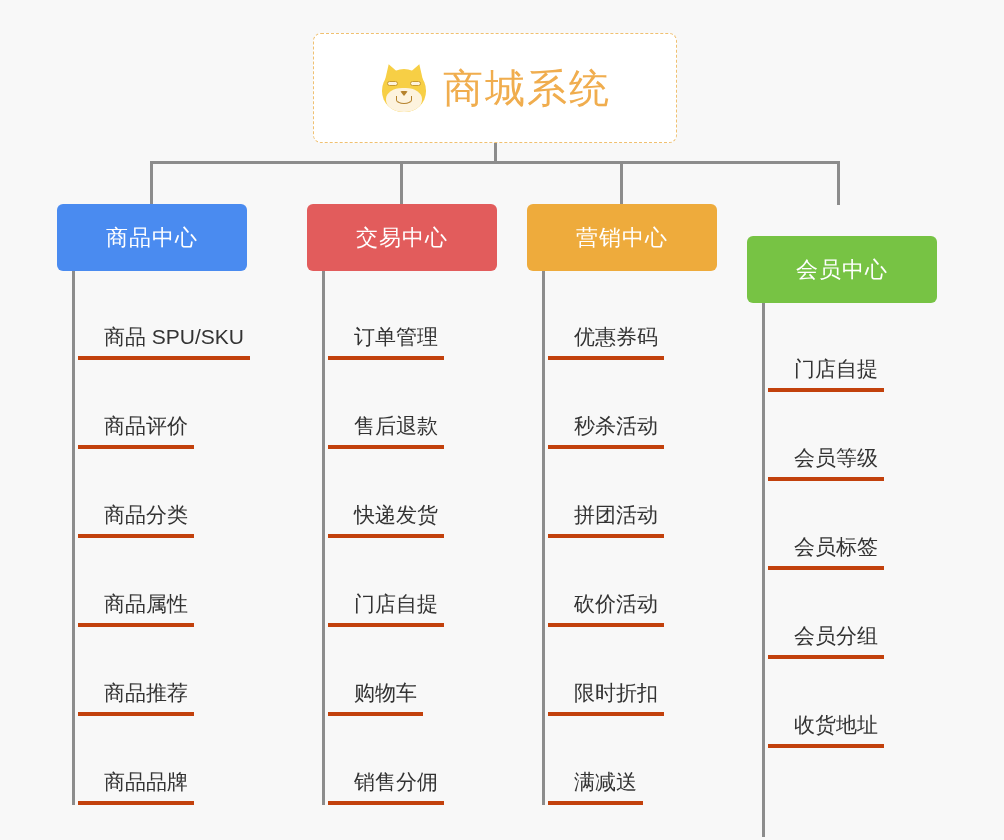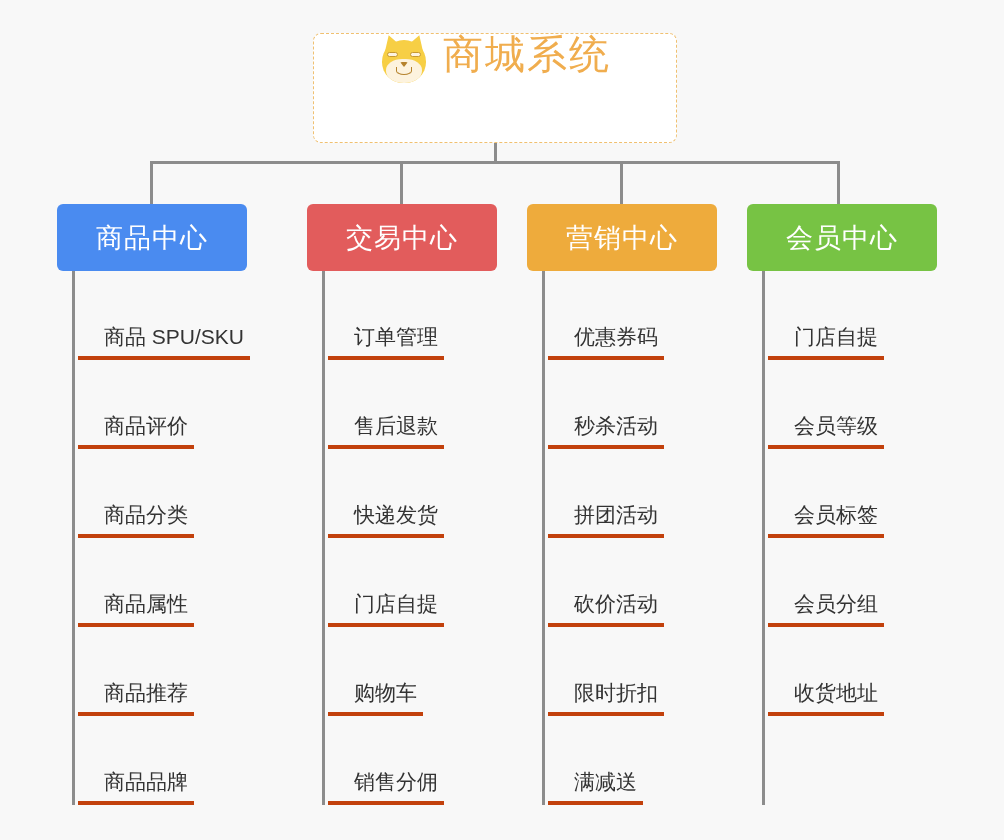--- a/index.html
+++ b/index.html
@@ -23,21 +23,21 @@
   .root-node {
     position: absolute;
     left: 313px;
     top: 33px;
     width: 364px;
     height: 110px;
     background: #ffffff;
     border: 1px dashed #f0c070;
     border-radius: 8px;
     display: flex;
-    align-items: flex-start;
+    align-items: center;
     justify-content: center;
     gap: 14px;
   }
   .root-emoji {
     width: 50px;
     height: 50px;
     position: relative;
     flex: 0 0 auto;
   }
   
@@ -112,30 +112,30 @@
 
   
   .column {
     position: absolute;
     top: 204px;
     width: 190px;
   }
   .col-0 { left: 57px; }
   .col-1 { left: 307px; }
   .col-2 { left: 527px; }
-  .col-3 { left: 747px; }
+  .col-3 { left: 747px; margin-top: 32px; }
 
   .cat-header {
     height: 67px;
     border-radius: 6px;
     display: flex;
     align-items: center;
     justify-content: center;
     color: #ffffff;
-    font-size: 27px;
+    font-size: 22px;
     letter-spacing: 1px;
   }
 
   .leaf-list {
     position: relative;
     margin-left: 15px;
     padding-top: 0;
   }
   
   .leaf-spine {

